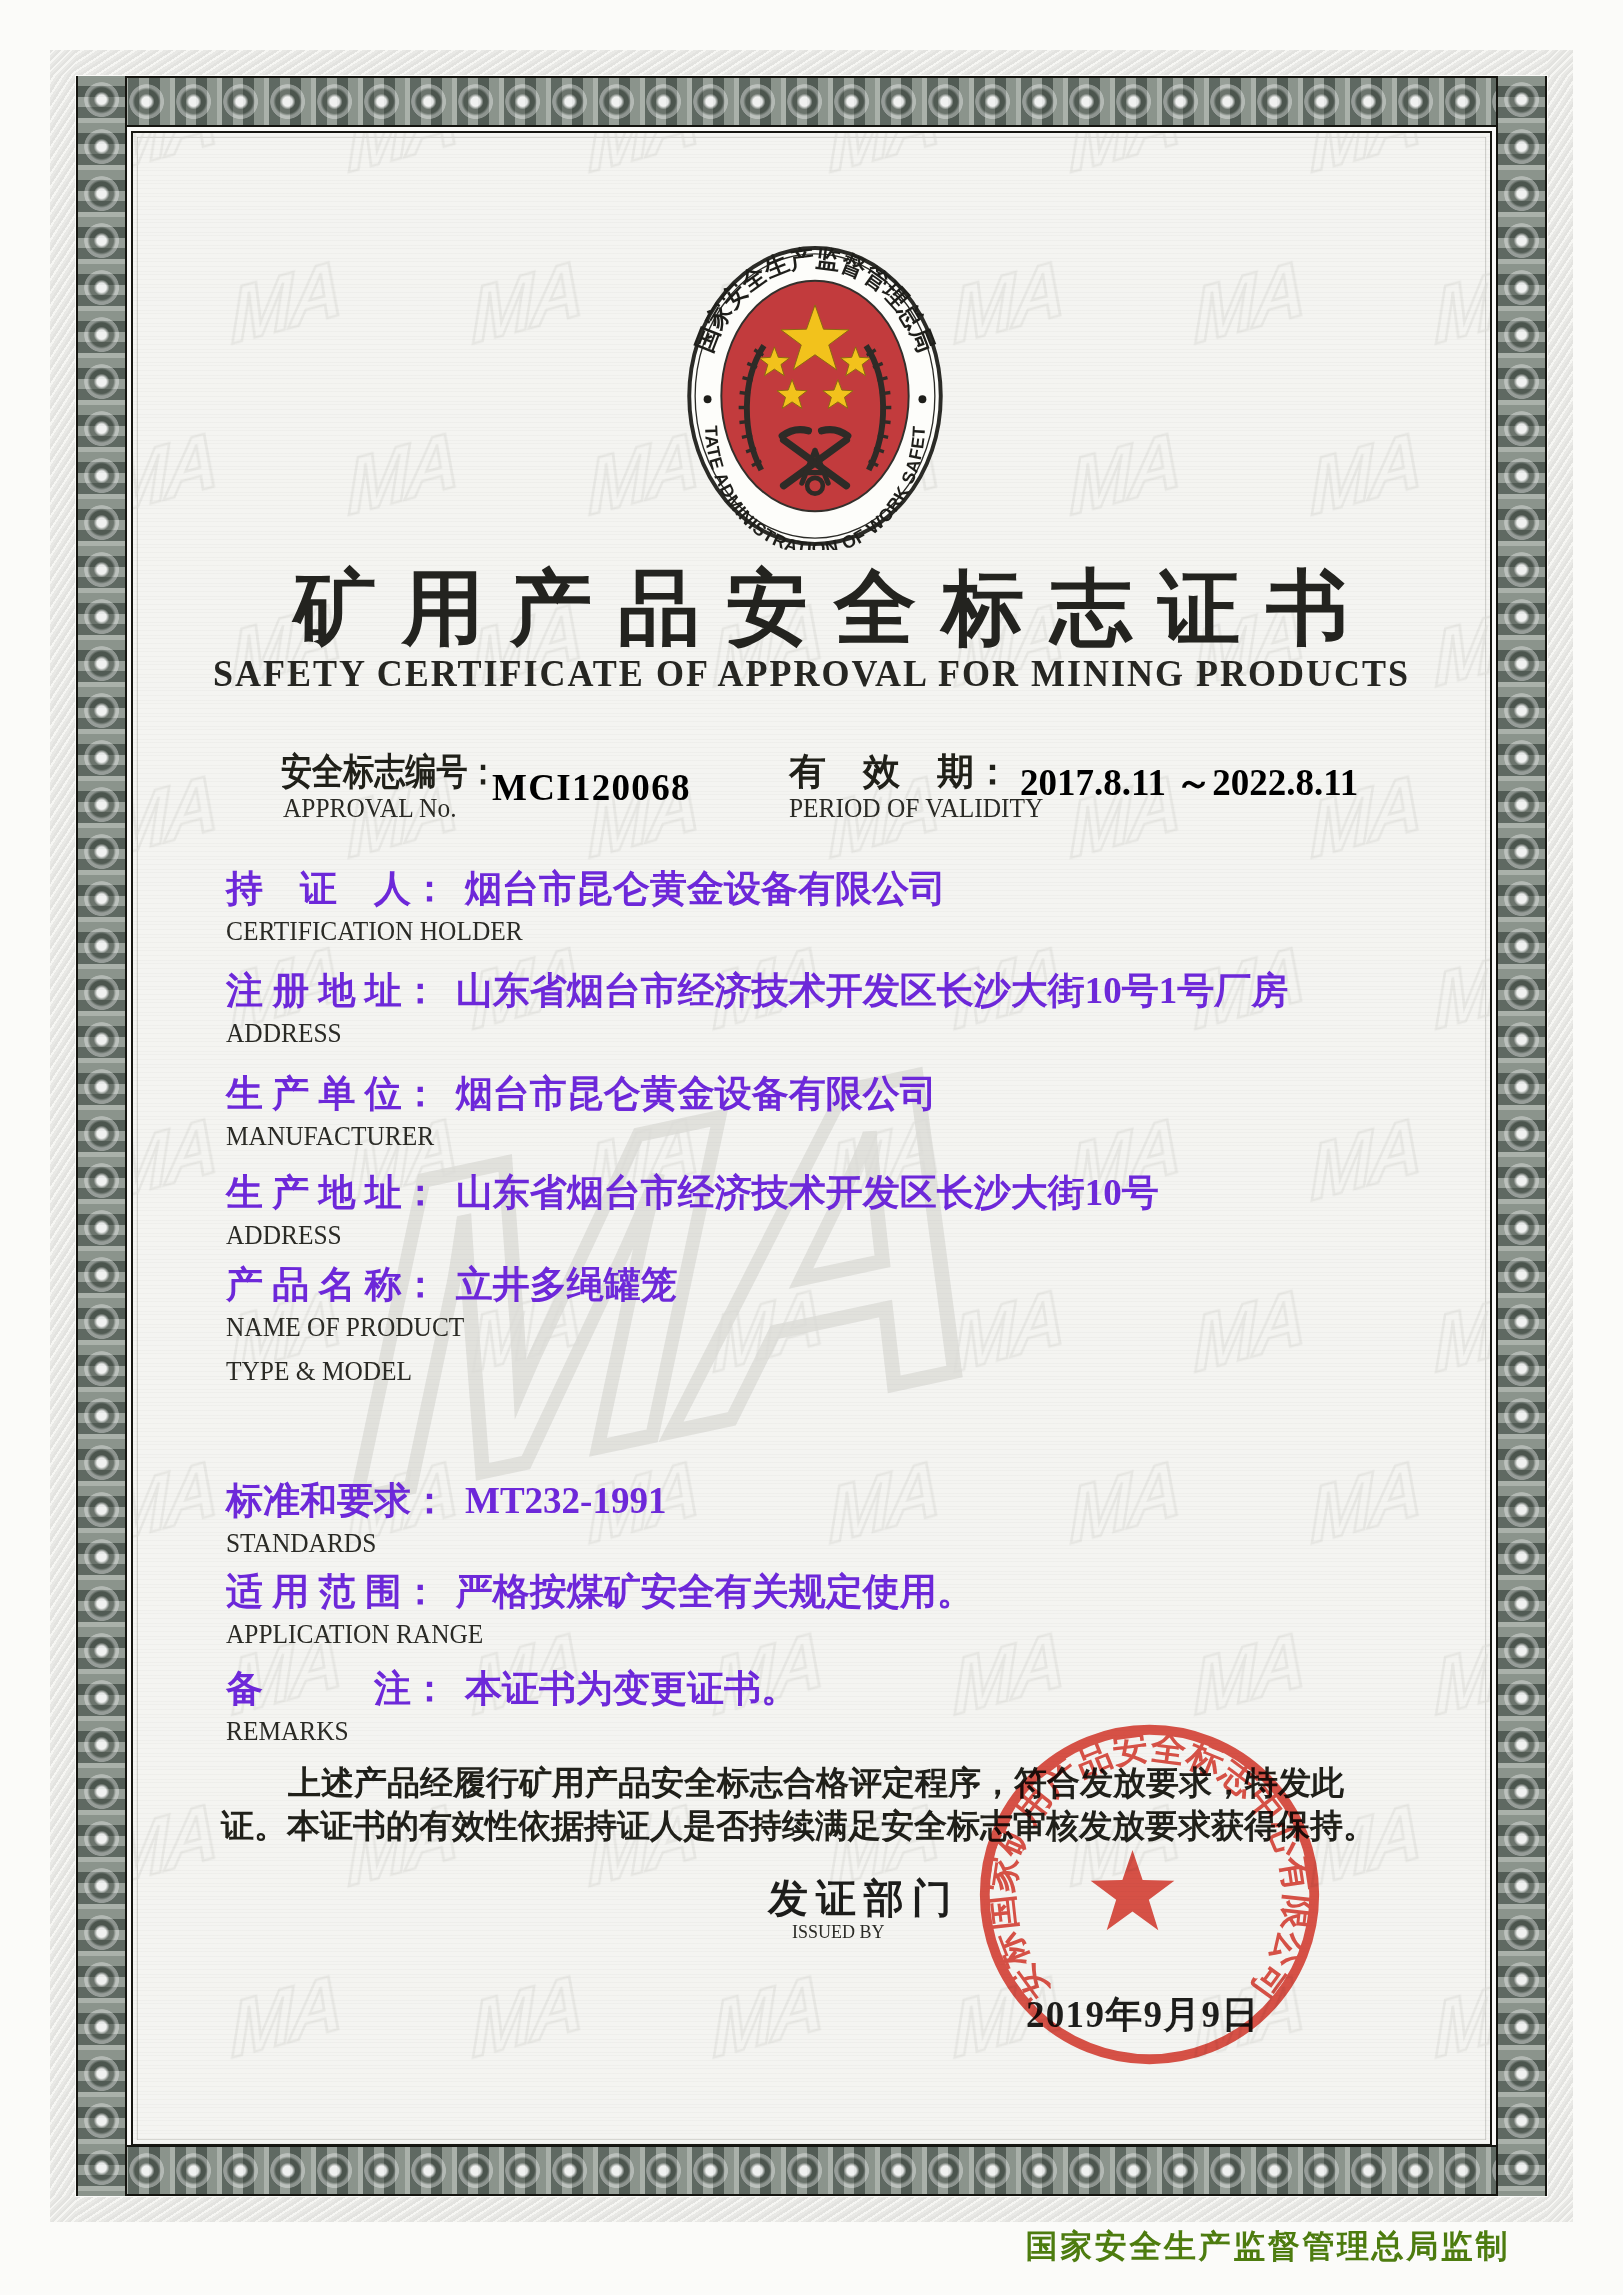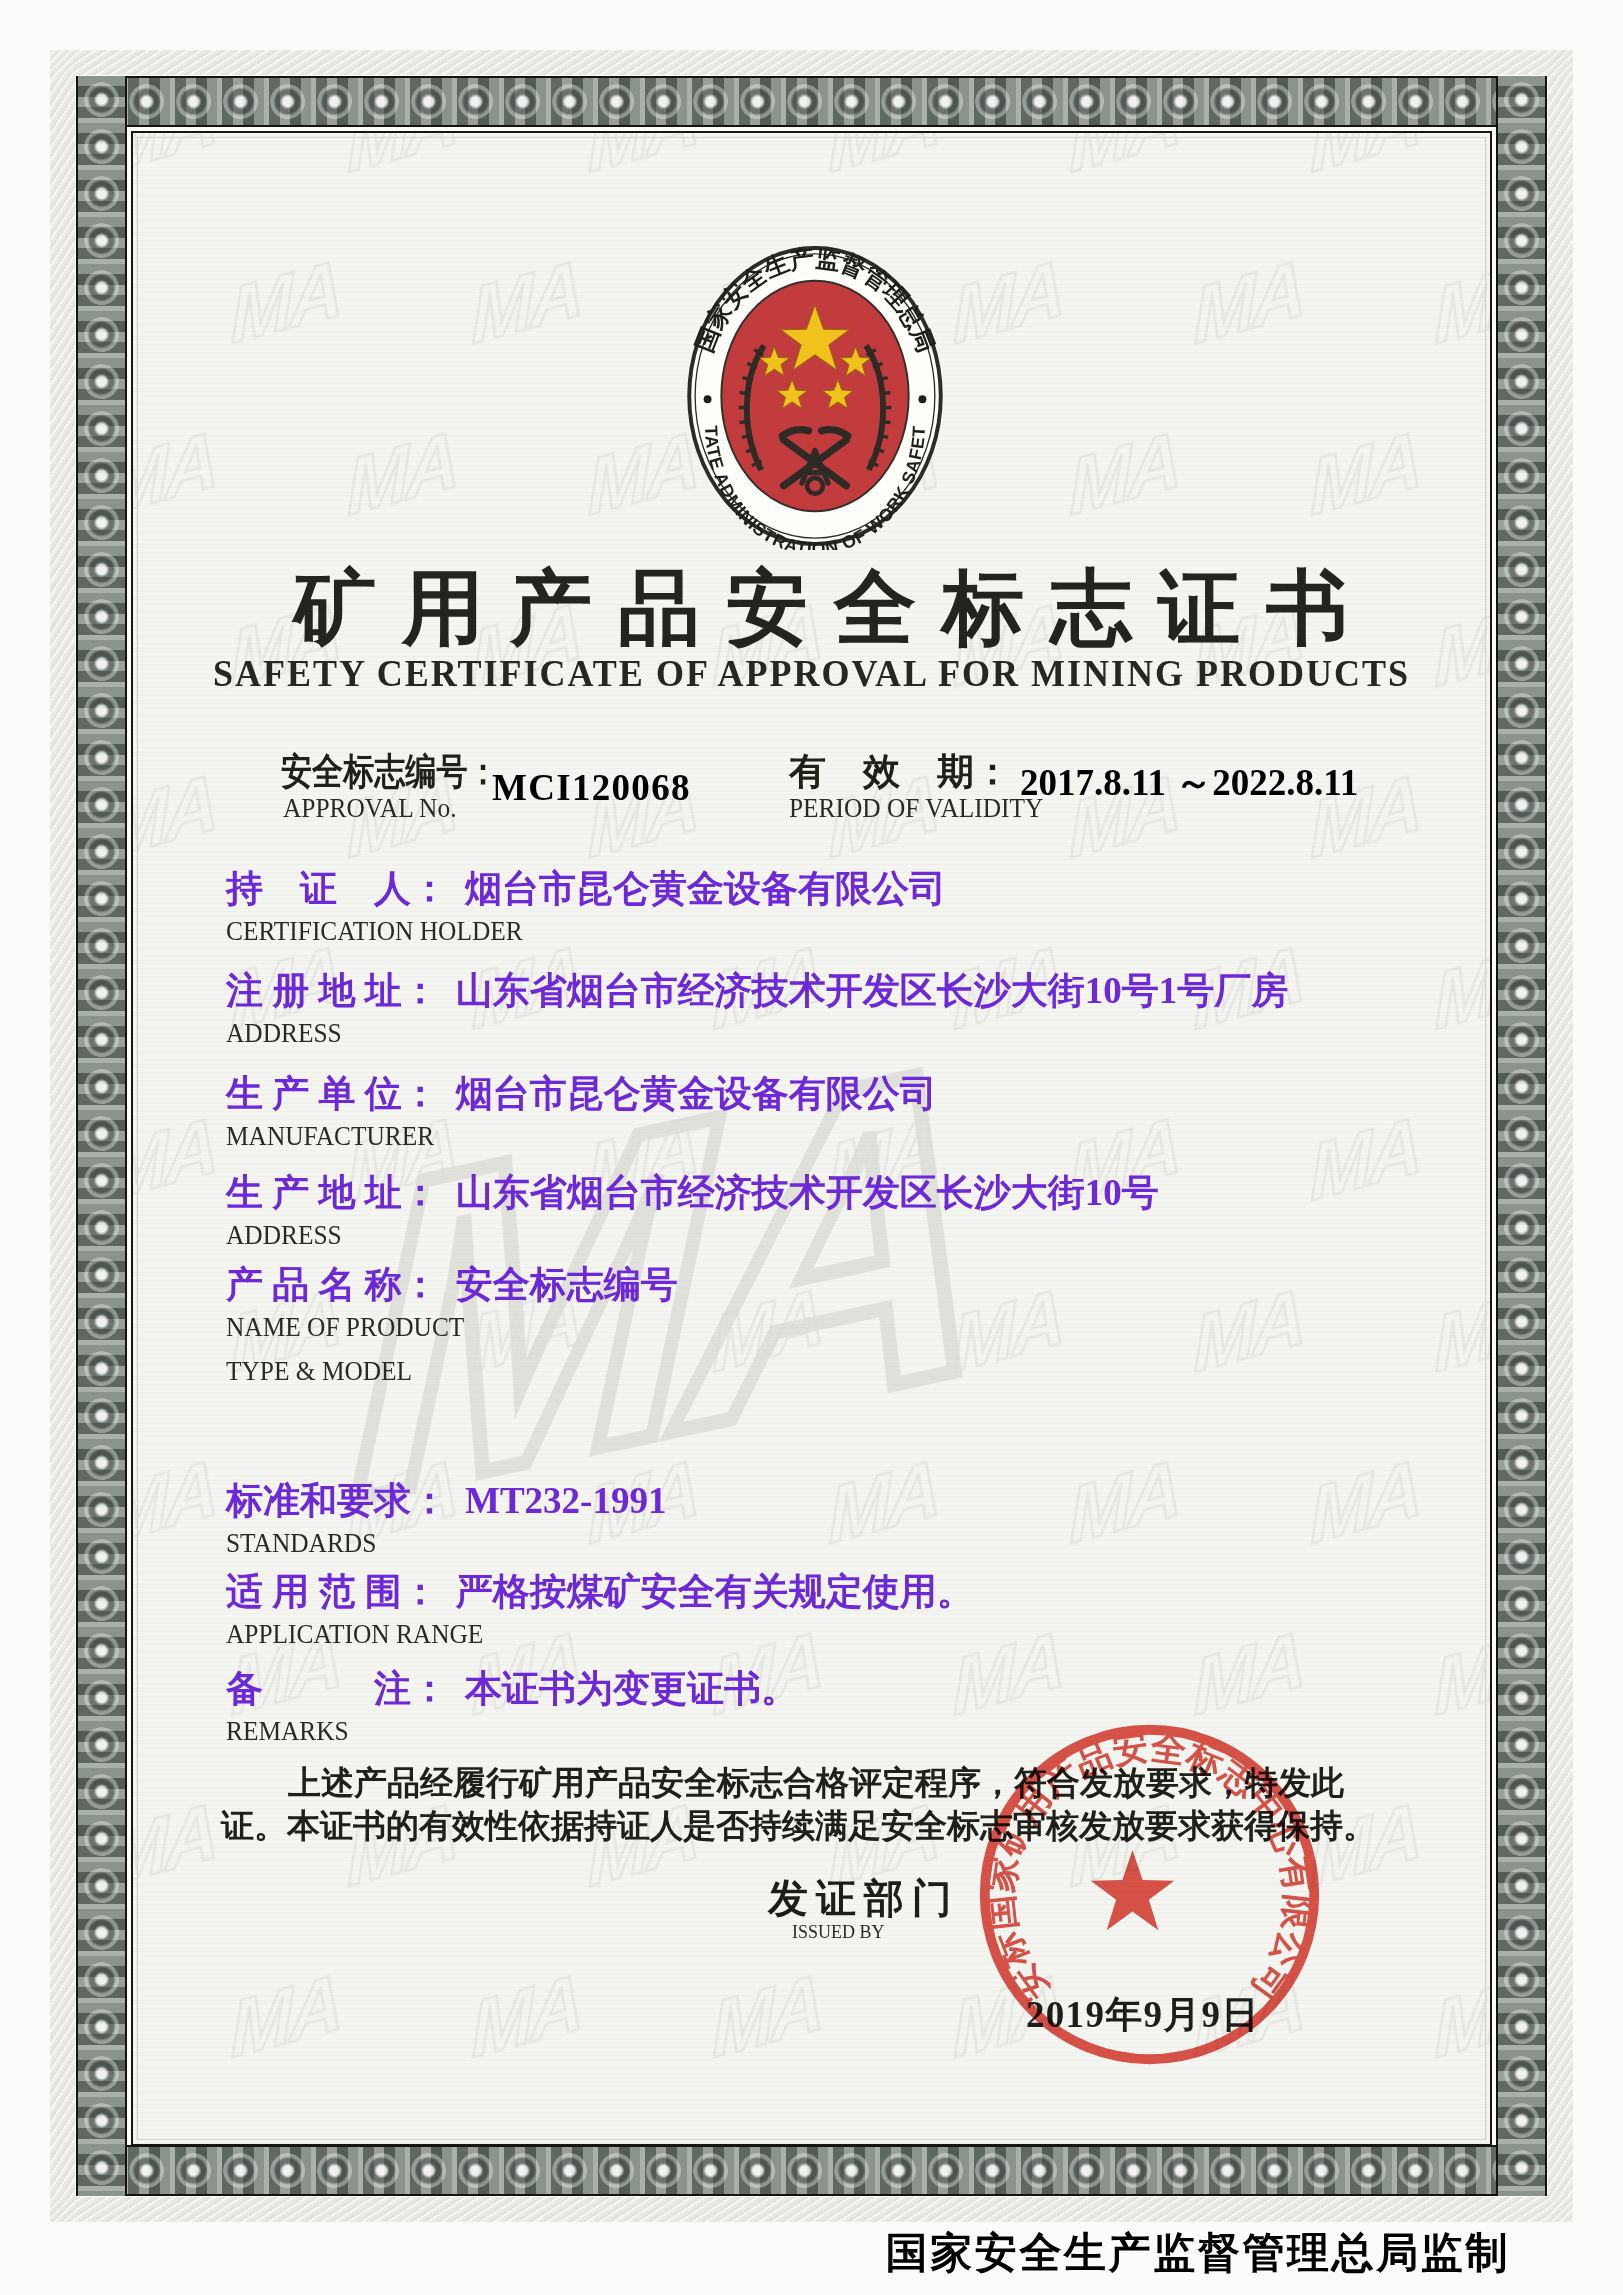--- a/index.html
+++ b/index.html
@@ -75,22 +75,22 @@
   .field-line{font-size:37px;font-weight:bold;line-height:47px;white-space:nowrap;color:#6d28d9;}
   .field-line .field-value{margin-left:17px;}
   .field-en{margin-top:3.9px;font-size:27px;color:#2a2a25;transform:scaleX(.94);transform-origin:left;}
   .declaration{left:221px;top:1762px;width:1185px;font-size:33px;font-weight:bold;line-height:43px;color:#20201a;}
   .declaration .ind{text-indent:67px;}
   .issued-zh{left:768px;top:1871px;font-size:40px;font-weight:bold;letter-spacing:7.9px;white-space:nowrap;}
   .issued-en{left:792px;top:1922px;font-size:18px;color:#2a2a25;}
   .issue-date{left:1026px;top:1990px;font-size:37px;font-weight:bold;letter-spacing:1.3px;white-space:nowrap;}
   .stamp-svg{left:973px;top:1718px;width:353px;height:353px;mix-blend-mode:multiply;opacity:.92;}
   .footer-line{
-    right:113px;top:2225px;font-size:42px;font-weight:bold;letter-spacing:2.6px;
-    color:#000000;white-space:nowrap;
+    right:113px;top:2225px;font-size:32px;font-weight:bold;letter-spacing:2.6px;
+    color:#4d7c0f;white-space:nowrap;
   }
 </style>
 </head>
 <body>
 
 <div class="lace-frame"></div>
 <div class="guilloche-frame">
   <div class="gband top"></div>
   <div class="gband bottom"></div>
   <div class="gband left"></div>
@@ -283,21 +283,21 @@
   </div>
       <div class="field-row" style="top: 1070px;">
     <div class="field-line"><span class="field-label">生 产 单 位：</span><span class="field-value">烟台市昆仑黄金设备有限公司</span></div>
     <div class="field-en">MANUFACTURER</div>
   </div>
       <div class="field-row" style="top: 1169px;">
     <div class="field-line"><span class="field-label">生 产 地 址：</span><span class="field-value">山东省烟台市经济技术开发区长沙大街10号</span></div>
     <div class="field-en">ADDRESS</div>
   </div>
       <div class="field-row" style="top: 1261px;">
-    <div class="field-line"><span class="field-label">产 品 名 称：</span><span class="field-value">安全标志编号</span></div>
+    <div class="field-line"><span class="field-label">产 品 名 称：</span><span class="field-value">立井多绳罐笼</span></div>
     <div class="field-en">NAME OF PRODUCT</div>
   </div>
       <div class="field-row" style="top: 1352px;">
     <div class="field-en">TYPE &amp; MODEL</div>
   </div>
       <div class="field-row" style="top: 1477px;">
     <div class="field-line"><span class="field-label">标准和要求：</span><span class="field-value">MT232-1991</span></div>
     <div class="field-en">STANDARDS</div>
   </div>
       <div class="field-row" style="top: 1568px;">

